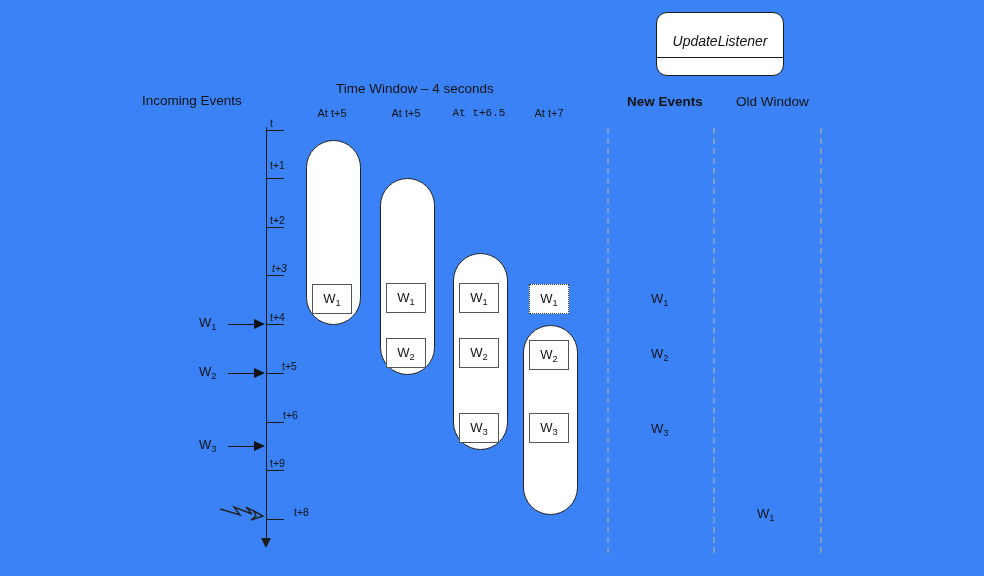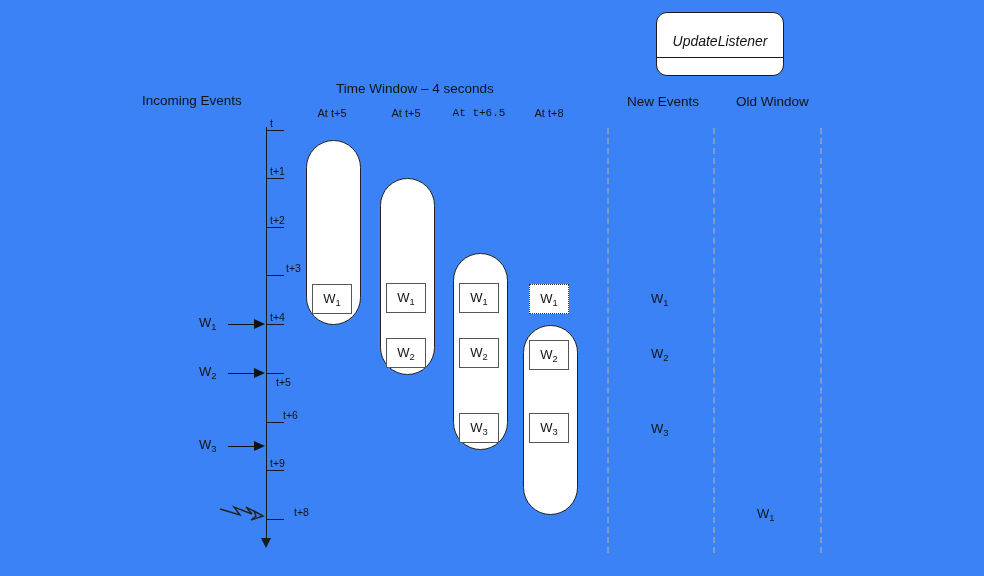--- a/index.html
+++ b/index.html
@@ -150,40 +150,40 @@
 
   <div class="uml-box" style="left:656px; top:12px; width:128px; height:64px;">
     <div class="uml-title" style="top:20px;">UpdateListener</div>
     <div class="uml-divider" style="top:44px;"></div>
   </div>
 
   <div class="lbl lbl-section" style="left:142px; top:94px;">Incoming Events</div>
 
   <div class="lbl lbl-section" style="left:336px; top:82px;">Time Window – 4 seconds</div>
 
-  <div class="lbl lbl-section" style="left:627px; top:95px;">New Events</div>
+  <div class="lbl lbl-section" style="left:627px; top:95px;font-weight:bold;">New Events</div>
 
   <div class="lbl lbl-section" style="left:736px; top:95px;">Old Window</div>
 
   <div class="axis-line" style="left:266px; top:127px; height:413px;"></div>
   <div class="axis-arrow" style="left:261px; top:538px;"></div>
 
   <div id="ticks-layer">
       <div class="tick" style="left:266px; top:130px; width:18px;"></div>
       <div class="lbl lbl-tick" style="left:270px; top:118px;">t</div>
       <div class="tick" style="left:266px; top:178px; width:18px;"></div>
-      <div class="lbl lbl-tick" style="left:270px; top:166px;">t+1</div>
+      <div class="lbl lbl-tick" style="left:270px; top:160px;">t+1</div>
       <div class="tick" style="left:266px; top:227px; width:18px;"></div>
       <div class="lbl lbl-tick" style="left:270px; top:215px;">t+2</div>
       <div class="tick" style="left:266px; top:275px; width:18px;"></div>
-      <div class="lbl lbl-tick" style="left:286px; top:263px;">t+3</div>
+      <div class="lbl lbl-tick" style="left:272px; top:263px;font-style:italic;">t+3</div>
       <div class="tick" style="left:266px; top:324px; width:18px;"></div>
       <div class="lbl lbl-tick" style="left:270px; top:312px;">t+4</div>
       <div class="tick" style="left:266px; top:373px; width:18px;"></div>
-      <div class="lbl lbl-tick" style="left:276px; top:361px;margin-top:16px;">t+5</div>
+      <div class="lbl lbl-tick" style="left:282px; top:361px;">t+5</div>
       <div class="tick" style="left:266px; top:422px; width:18px;"></div>
       <div class="lbl lbl-tick" style="left:270px; top:410px;margin-left:13px;">t+6</div>
       <div class="tick" style="left:266px; top:470px; width:18px;"></div>
       <div class="lbl lbl-tick" style="left:270px; top:458px;">t+9</div>
       <div class="tick" style="left:266px; top:519px; width:18px;"></div>
       <div class="lbl lbl-tick" style="left:270px; top:507px;margin-left:24px;">t+8</div>
     </div>
 
   <div id="incoming-layer">
       <div class="ev-shaft" style="left:228px; top:324px; width:32px;"></div>
@@ -222,21 +222,21 @@
       <div class="capsule" style="left:453px; top:253px; width:55px; height:197px;"></div>
       <div class="wbox" style="left:459px; top:283px; width:40px; height:30px;">
         <span class="lbl-wbox">W<sub>1</sub></span>
       </div>
       <div class="wbox" style="left:459px; top:338px; width:40px; height:30px;">
         <span class="lbl-wbox">W<sub>2</sub></span>
       </div>
       <div class="wbox" style="left:459px; top:413px; width:40px; height:30px;">
         <span class="lbl-wbox">W<sub>3</sub></span>
       </div>
-      <div class="lbl lbl-col" style="left:504px; top:108px; width:90px;">At t+8</div>
+      <div class="lbl lbl-col" style="left:504px; top:108px; width:90px;">At t+7</div>
       <div class="capsule" style="left:523px; top:325px; width:55px; height:190px;"></div>
       <div class="wbox dotted" style="left:529px; top:284px; width:40px; height:30px;">
         <span class="lbl-wbox">W<sub>1</sub></span>
       </div>
       <div class="wbox" style="left:529px; top:340px; width:40px; height:30px;">
         <span class="lbl-wbox">W<sub>2</sub></span>
       </div>
       <div class="wbox" style="left:529px; top:413px; width:40px; height:30px;">
         <span class="lbl-wbox">W<sub>3</sub></span>
       </div>

